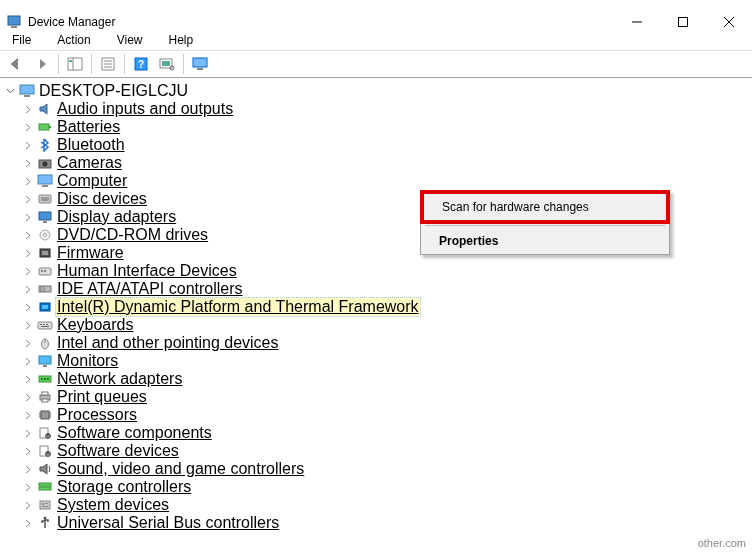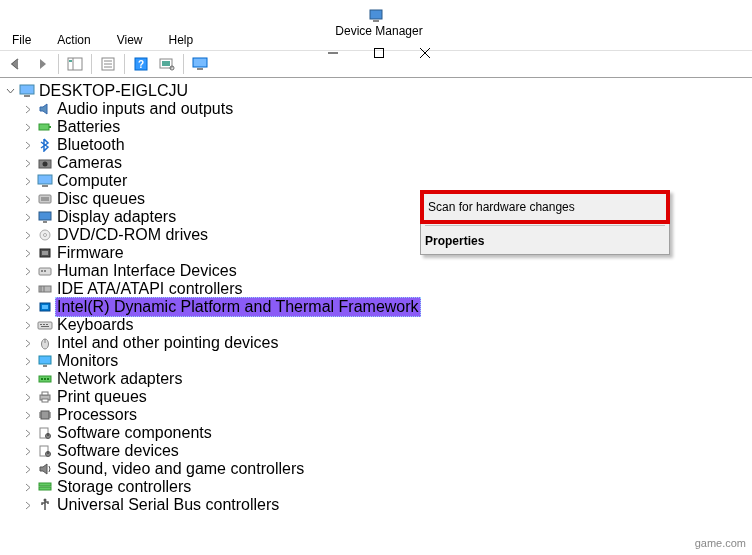--- a/index.html
+++ b/index.html
@@ -9,23 +9,22 @@
       background: #fff;
       width: 752px;
       height: 555px;
       overflow: hidden;
       position: relative;
     }
     .titlebar {
       display: flex;
       align-items: center;
       height: 30px;
-      padding: 8px 0 0 6px;
+      padding: 14px 0 0 6px;
       color: #000;
-      flex-direction: column;
     }
     .titlebar-icon {
       width: 16px; height: 16px; margin-right: 6px;
       display: inline-flex; align-items: center; justify-content: center;
     }
     .titlebar-title { flex: 0 0 auto; font-size: 12px; }
     .titlebar-spacer { flex: 1; }
     .win-controls { display: flex; }
     .win-btn {
       width: 46px; height: 30px;
@@ -64,50 +63,50 @@
       background: #fff;
     }
     .tree-root, .tree-children { list-style: none; }
     .tree-node {
       display: flex;
       align-items: center;
       height: 18px;
       padding-left: 4px;
       white-space: nowrap;
     }
-    .tree-children .tree-node { padding-left: 22px; }
+    .tree-children .tree-node { padding-left: 22px; text-decoration: underline; }
     .expander {
       width: 12px; height: 12px;
       display: inline-flex; align-items: center; justify-content: center;
       margin-right: 2px;
       color: #888;
     }
     .node-icon {
       width: 18px; height: 16px;
       display: inline-flex; align-items: center; justify-content: center;
       margin-right: 3px;
       font-size: 13px;
     }
     .node-label { font-size: 16px; }
     .selected .node-label {
-      background: #8b5cf6;
+      background: #fef9c3;
       border: 1px dotted #99d1ff;
       padding: 0 1px;
       margin-left: -2px;
     }
     .context-menu {
       position: absolute;
       left: 420px; top: 190px;
       width: 250px;
       background: #f0f0f0;
       border: 1px solid #a0a0a0;
       box-shadow: 3px 3px 3px rgba(0,0,0,0.25);
     }
     .ctx-item {
-      padding: 6px 4px;
+      padding: 6px 18px;
       font-size: 12px;
     }
     .ctx-item.bold { font-weight: bold; }
     .ctx-item.highlighted {
       border: 4px solid #d00;
       margin: -1px;
       position: relative;
       z-index: 2;
     }
     .ctx-sep { height: 1px; background: #c0c0c0; margin: 2px 4px; }
@@ -312,21 +311,21 @@
                 <svg width="9" height="9">
                   <path d="M2 1 L6 4.5 L2 8" fill="none" stroke="#888" stroke-width="1"></path>
                 </svg>
               </span>
               <span class="node-icon">
                 <svg width="16" height="14">
                   <rect x="2" y="3" width="12" height="8" rx="1" fill="#ccc" stroke="#888"></rect>
                   <rect x="4" y="5" width="8" height="4" fill="#999"></rect>
                 </svg>
               </span>
-              <span class="node-label">Disc queues</span>
+              <span class="node-label">Disc devices</span>
             </div>
           </li>
           <li>
             <div class="tree-node">
               <span class="expander">
                 <svg width="9" height="9">
                   <path d="M2 1 L6 4.5 L2 8" fill="none" stroke="#888" stroke-width="1"></path>
                 </svg>
               </span>
               <span class="node-icon">
@@ -584,20 +583,38 @@
                   <path d="M2 1 L6 4.5 L2 8" fill="none" stroke="#888" stroke-width="1"></path>
                 </svg>
               </span>
               <span class="node-icon">
                 <svg width="16" height="14">
                   <rect x="2" y="3" width="12" height="3" fill="#6c6" stroke="#393"></rect>
                   <rect x="2" y="7" width="12" height="3" fill="#6c6" stroke="#393"></rect>
                 </svg>
               </span>
               <span class="node-label">Storage controllers</span>
+            </div>
+          </li>
+          <li>
+            <div class="tree-node">
+              <span class="expander">
+                <svg width="9" height="9">
+                  <path d="M2 1 L6 4.5 L2 8" fill="none" stroke="#888" stroke-width="1"></path>
+                </svg>
+              </span>
+              <span class="node-icon">
+                <svg width="16" height="14">
+                  <rect x="3" y="3" width="10" height="8" fill="#ccc" stroke="#888"></rect>
+                  <circle cx="6" cy="6" r="1" fill="#48a"></circle>
+                  <rect x="8" y="5" width="3" height="1" fill="#888"></rect>
+                  <rect x="5" y="8" width="6" height="1" fill="#888"></rect>
+                </svg>
+              </span>
+              <span class="node-label">System devices</span>
             </div>
           </li>
           <li>
             <div class="tree-node">
               <span class="expander">
                 <svg width="9" height="9">
                   <path d="M2 1 L6 4.5 L2 8" fill="none" stroke="#888" stroke-width="1"></path>
                 </svg>
               </span>
               <span class="node-icon">
@@ -613,13 +630,13 @@
     </li>
   </ul>
 </div>
 
 <div class="context-menu">
   <div class="ctx-item highlighted">Scan for hardware changes</div>
   <div class="ctx-sep"></div>
   <div class="ctx-item bold">Properties</div>
 </div>
 
-<div class="watermark">game.com</div>
+<div class="watermark">other.com</div>
 
 </body></html>

